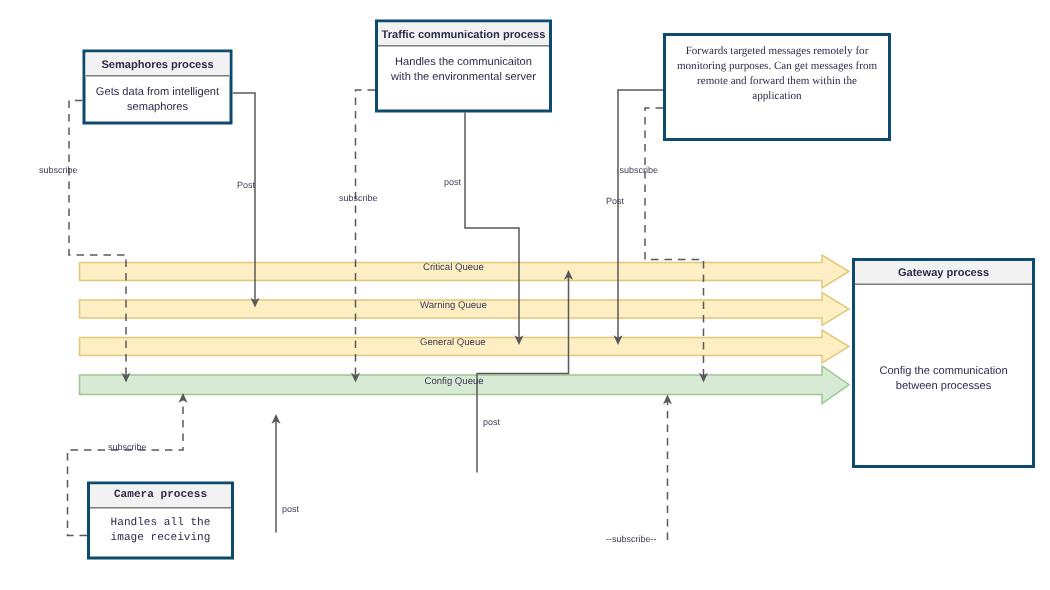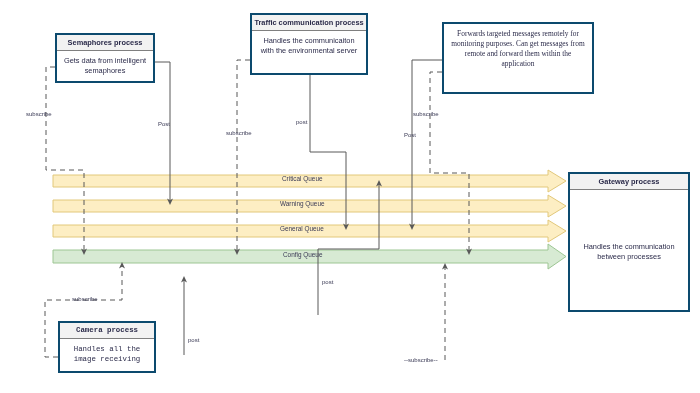--- a/index.html
+++ b/index.html
@@ -93,21 +93,21 @@
     <div class="box-title">Traffic communication process</div>
     <div class="box-body" style="height:40px;">Handles the communicaiton with the environmental server</div>
   </div>
 
   <div class="box" style="left:442px;top:22px;width:152px;height:72px;">
     <div class="box-body" style="height:55px;font-family:Liberation Serif, serif;">Forwards targeted messages remotely for monitoring purposes. Can get messages from remote and forward them within the application</div>
   </div>
 
   <div class="box" style="left:568px;top:150px;width:122px;height:140px;margin-top:22px;">
     <div class="box-title">Gateway process</div>
-    <div class="box-body mid" style="height:123px;">Handles the communication between processes</div>
+    <div class="box-body mid" style="height:123px;">Config the communication between processes</div>
   </div>
 
   <div class="box" style="left:58px;top:321px;width:98px;height:52px;font-family:Liberation Mono, monospace;">
     <div class="box-title">Camera process</div>
     <div class="box-body" style="height:36px;">Handles all the image receiving</div>
   </div>
 
 
 </div>
 

